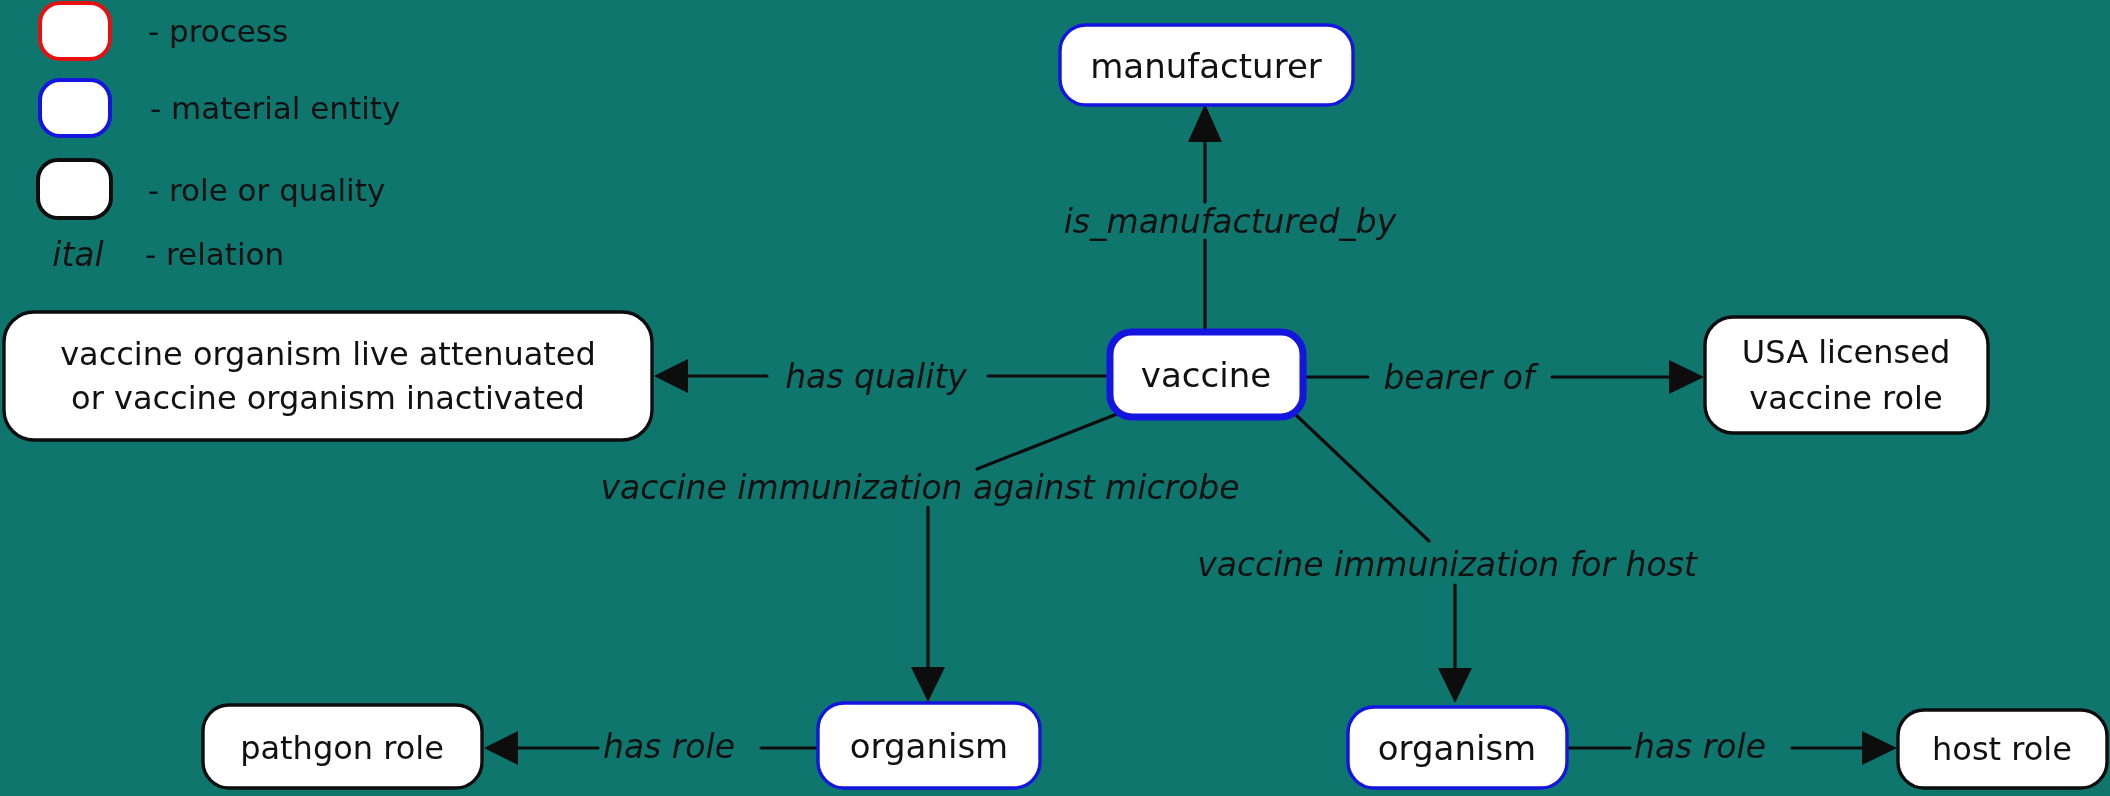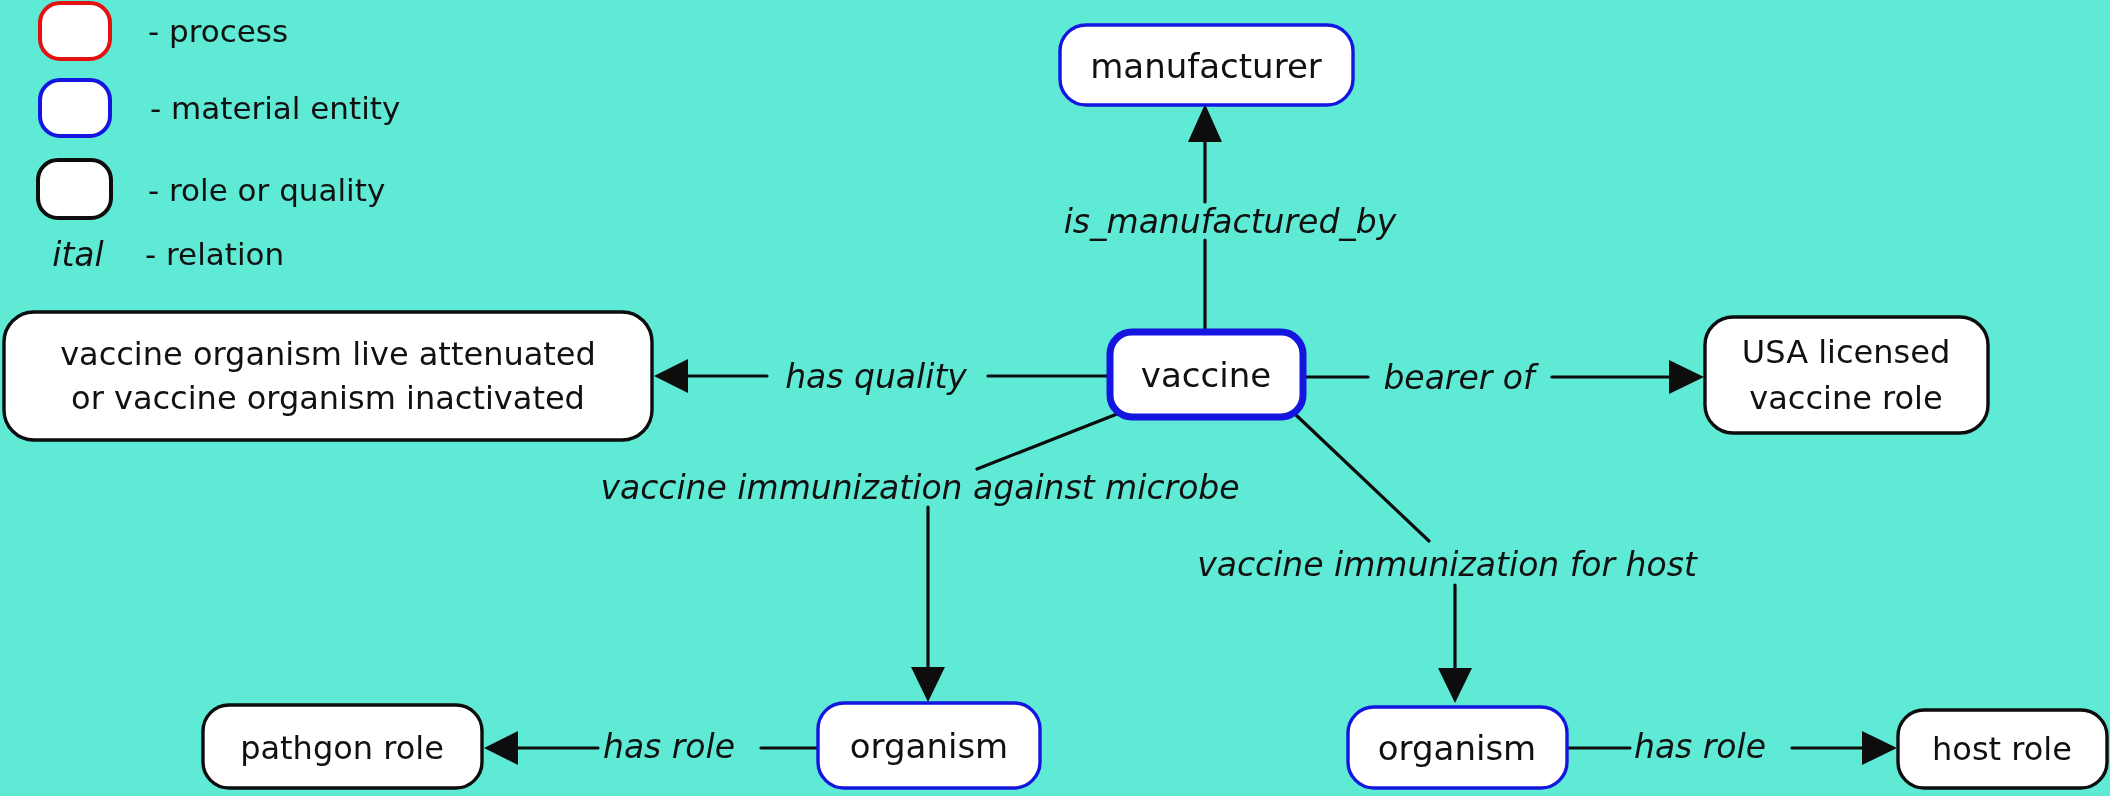--- a/index.html
+++ b/index.html
@@ -4,21 +4,21 @@
 <style>
   html, body {
     margin: 0;
     padding: 0;
     background: #ffffff;
   }
   #stage {
     position: relative;
     width: 2110px;
     height: 796px;
-    background: #5eead4;
+    background: #0f766e;
     font-family: "DejaVu Sans", "Liberation Sans", sans-serif;
   }
   svg { display: block; }
   .node-box {
     fill: #ffffff;
     stroke-width: 3.4;
   }
   .node-box.thick { stroke-width: 7; }
   .edge-line {
     stroke: #0d0d0d;

